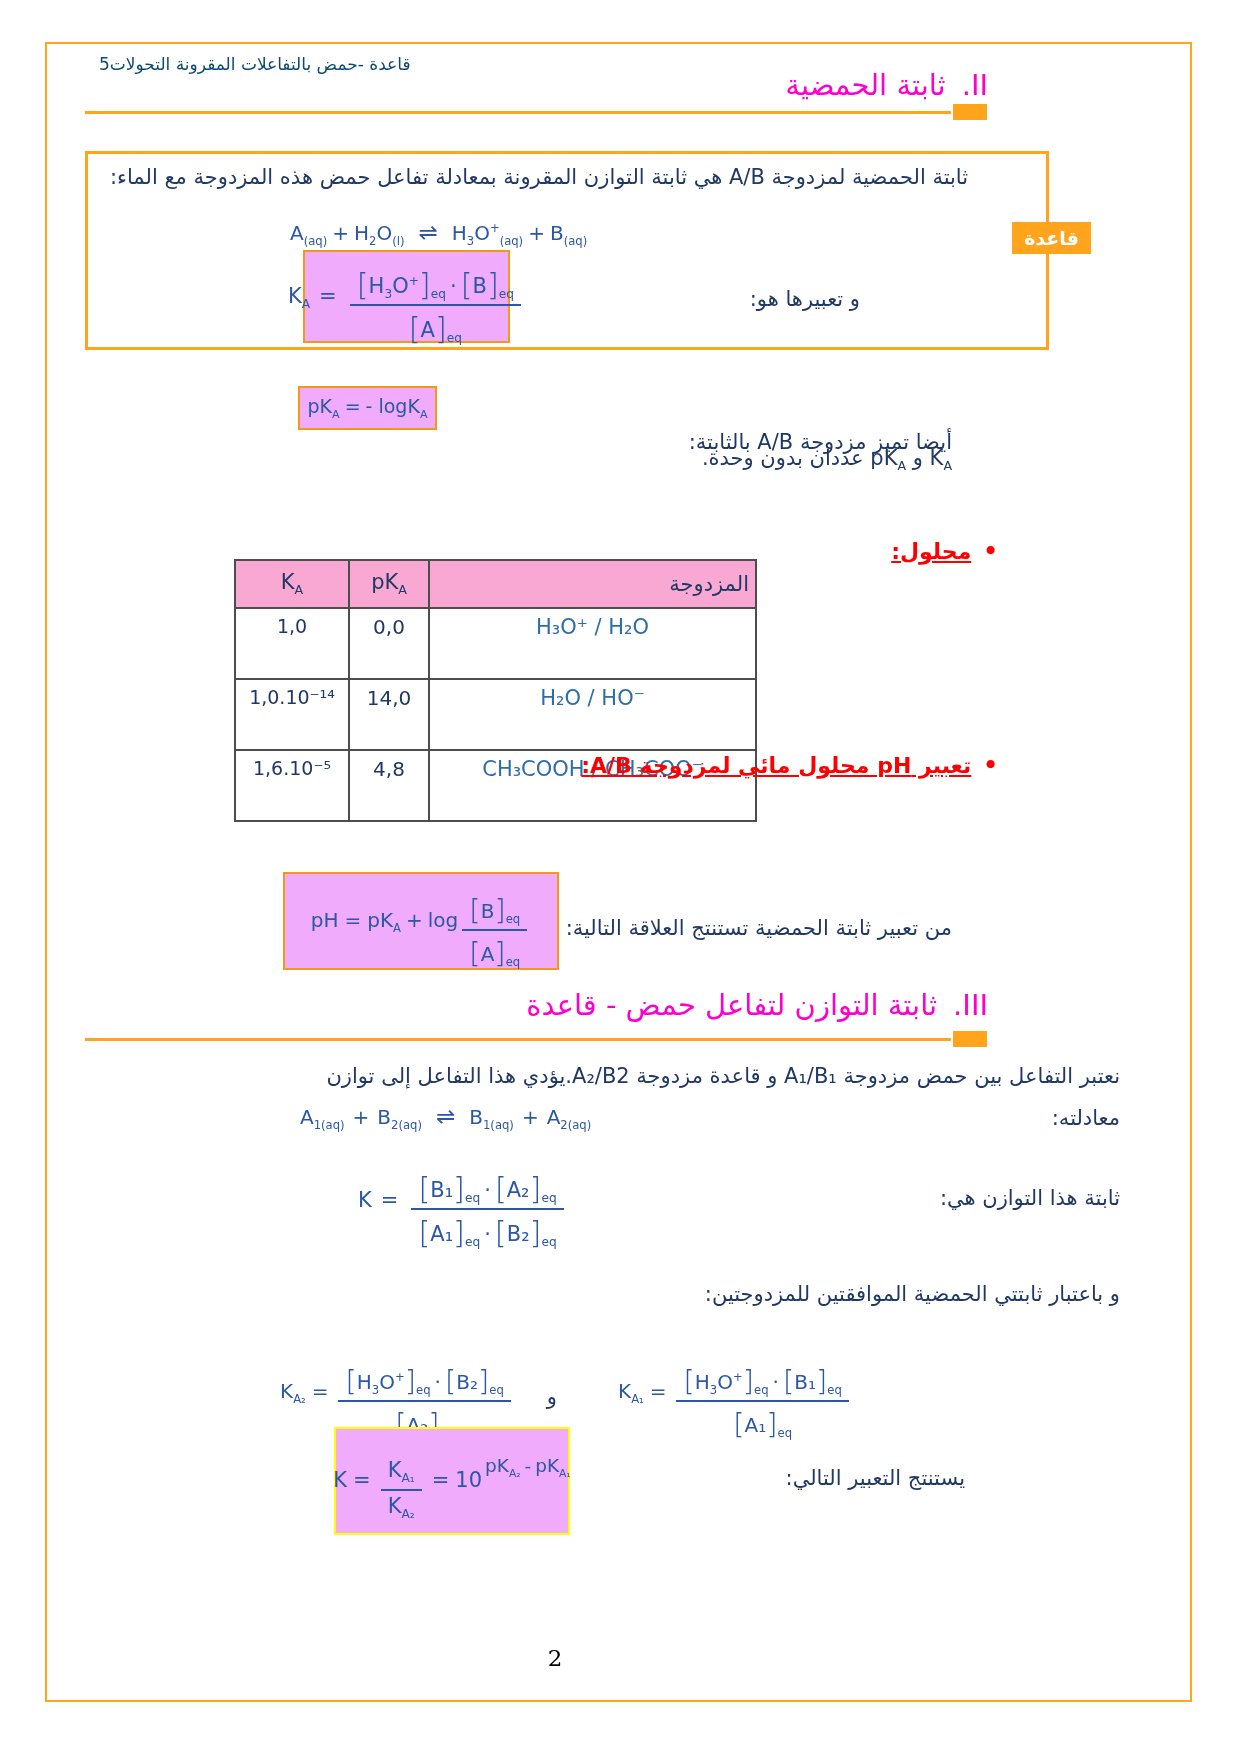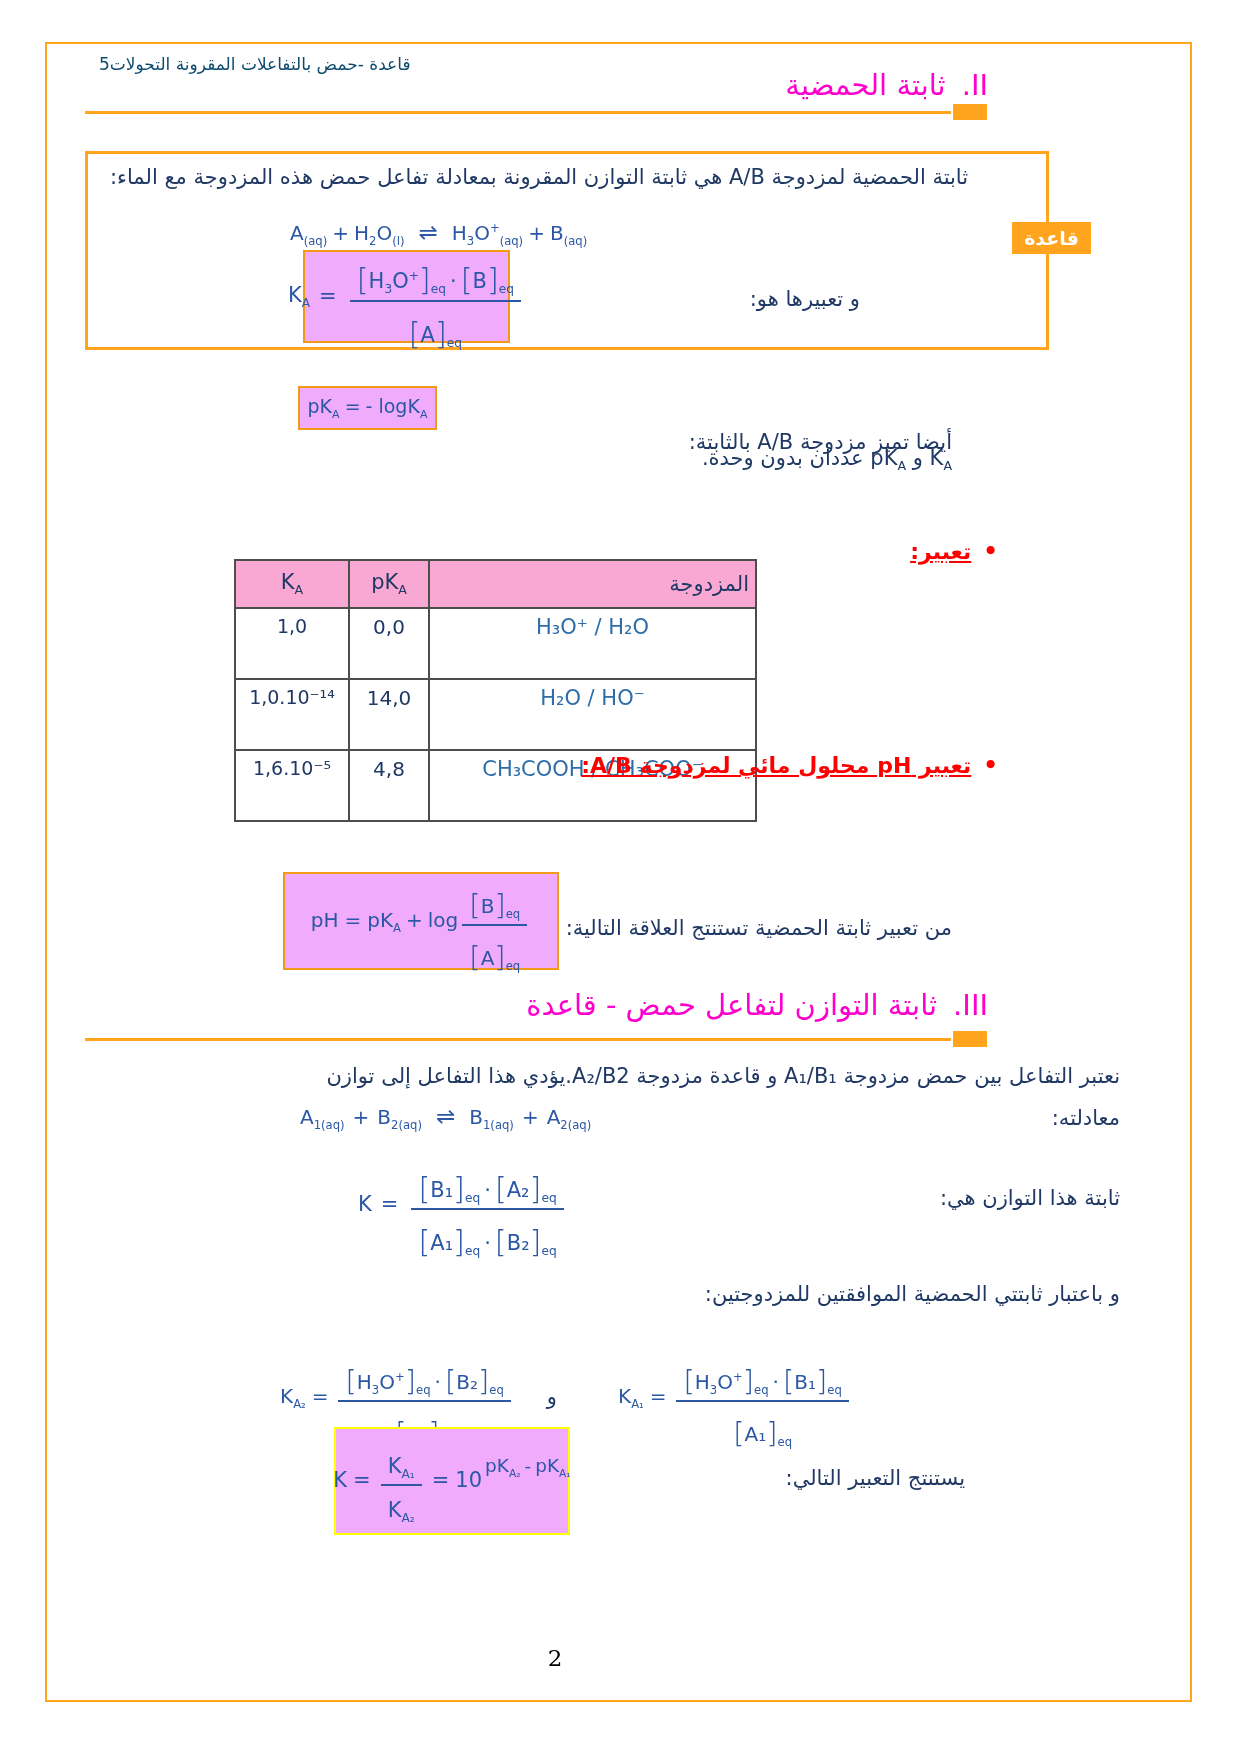--- a/index.html
+++ b/index.html
@@ -17,21 +17,21 @@
   .txt{position:absolute;direction:rtl;color:#1F3864;font-size:21px;white-space:nowrap;}
   .wrap{white-space:normal;text-align:left;line-height:1.5;}
   .red{color:#FF0000;font-weight:bold;font-size:22px;}
   .u{text-decoration:underline;}
   .bdot{margin-inline-end:12px;font-size:23px;}
   .f{position:absolute;color:#2B57A5;font-size:21px;white-space:nowrap;}
   .f sub{font-size:0.58em;}
   .f sup{font-size:0.58em;}
   .frac{display:inline-flex;flex-direction:column;align-items:center;vertical-align:middle;margin:0 4px;}
   .frac .num{border-bottom:2px solid #2B57A5;padding:1px 7px 3px;margin-top:16px;}
-  .frac .den{padding-top:12px;}
+  .frac .den{padding-top:3px;}
   .br{font-size:1.45em;font-weight:300;position:relative;top:2px;}
   .eqs{margin:0 9px;}
   .pls{margin:0 5px;}
   .harp{margin:0 14px;font-size:1.15em;}
   .dot{margin:0 4px;}
   .pbox{position:absolute;background:#f0abfc;border:2px solid #F09A17;display:flex;align-items:center;justify-content:center;}
   .ybox{border:2px solid #FFFF00;}
   .expo{display:inline-block;font-size:0.88em;transform:translateY(-15px);margin-left:3px;}
   .doc-table{position:absolute;left:234px;top:559px;border-collapse:collapse;}
   .doc-table td,.doc-table th{border:2px solid #4D4D4D;}
@@ -86,21 +86,21 @@
   </div>
 
   <div class="txt" style="right:288px;top:446px;">
     <span style="direction:ltr;unicode-bidi:embed;"><span>K</span><sub style="font-size:0.6em;">A</sub></span>
     <span>و</span>
     <span style="direction:ltr;unicode-bidi:embed;"><span>pK</span><sub style="font-size:0.6em;">A</sub></span>
     <span>عددان بدون وحدة.</span>
   </div>
 
   <div class="txt red" style="right:242px;top:538px;">
-    <span class="bdot">•</span><span class="u">تعبير:</span>
+    <span class="bdot">•</span><span class="u">محلول:</span>
   </div>
 
   <table class="doc-table">
     <tbody>
         <tr>
       <th class="c-ka"><span>K</span><sub style="font-size:0.6em;">A</sub></th>
       <th class="c-pka"><span>pK</span><sub style="font-size:0.6em;">A</sub></th>
       <th class="c-pair th-pair">المزدوجة</th>
     </tr>
     <tr>

